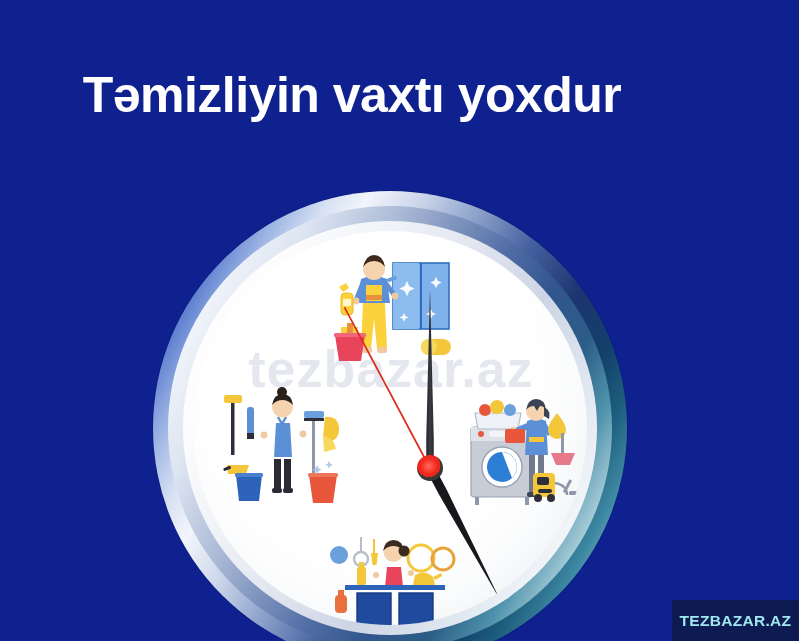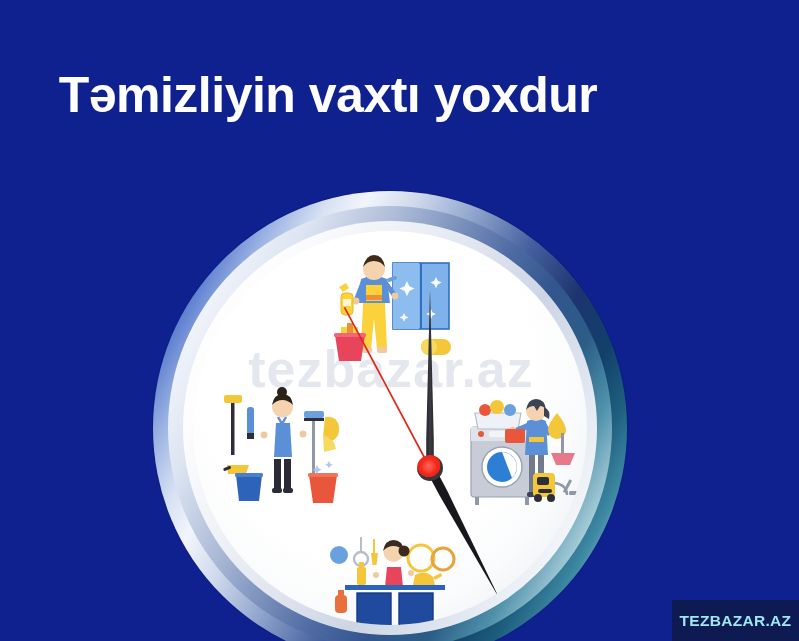--- a/index.html
+++ b/index.html
@@ -22,20 +22,21 @@
     left: 0;
     top: 66px;
     width: 656px;
     text-align: center;
     color: #ffffff;
     font-family: "Liberation Sans", sans-serif;
     font-weight: bold;
     font-size: 50px;
     letter-spacing: -0.5px;
     white-space: nowrap;
+    padding-left: 24px;
   }
 
   
   #clock-wrap {
     position: absolute;
     left: 153px;
     top: 191px;
     width: 474px;
     height: 474px;
   }

